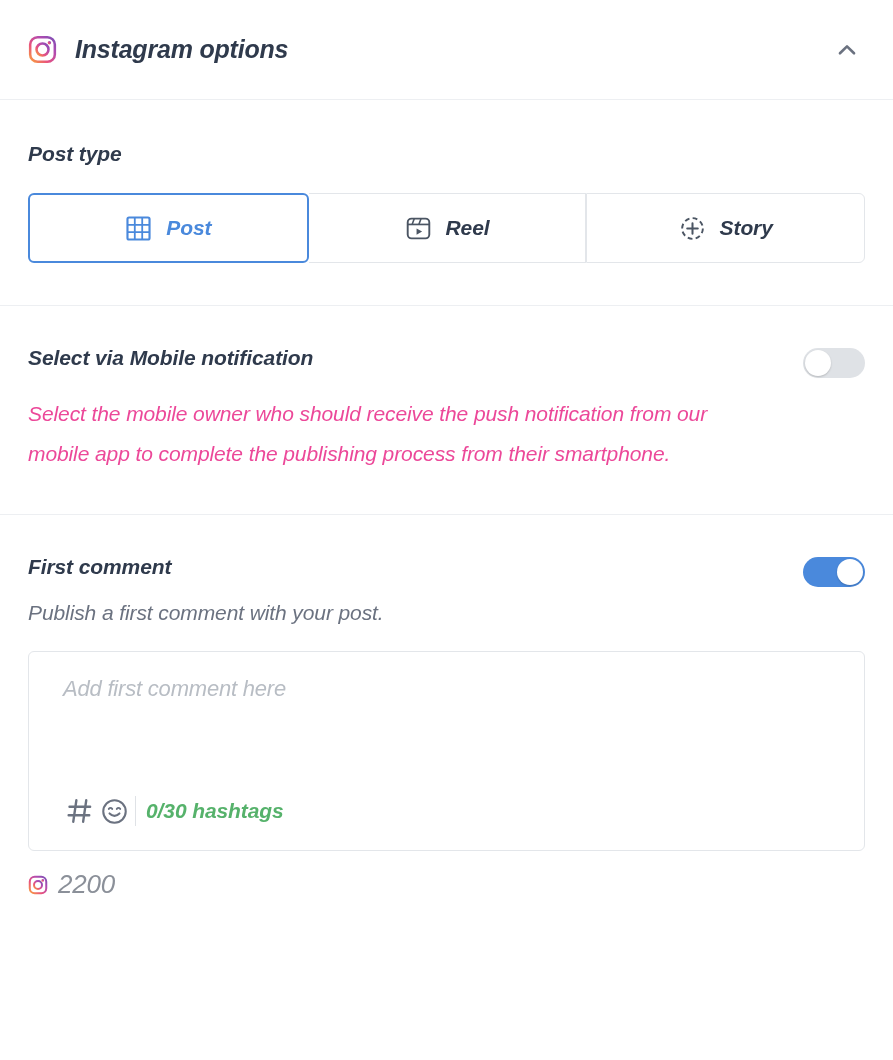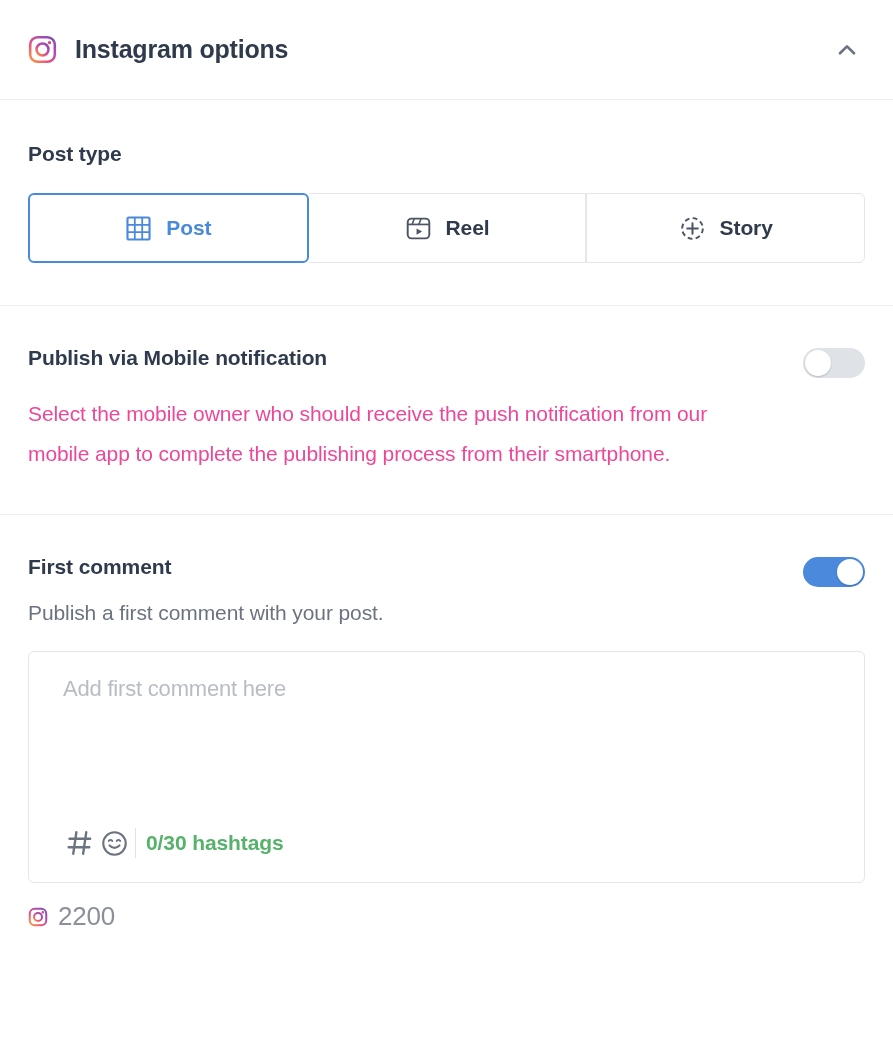--- a/index.html
+++ b/index.html
@@ -9,20 +9,21 @@
     background: #ffffff;
     font-family: "Liberation Sans", sans-serif;
     -webkit-font-smoothing: antialiased;
   }
   .panel {
     width: 893px;
     height: 1060px;
     background: #ffffff;
     position: relative;
     overflow: hidden;
+    font-style: italic;
   }
 
   
   .panel-header {
     height: 100px;
     display: flex;
     align-items: center;
     padding: 0 28px;
     border-bottom: 1px solid #edeff2;
   }
@@ -152,21 +153,21 @@
   .comment-desc {
     margin-top: 14px;
     font-size: 21px;
     color: #6b7280;
     letter-spacing: -0.1px;
   }
   .comment-box {
     margin-top: 26px;
     border: 1px solid #e3e6ea;
     border-radius: 6px;
-    height: 232px;
+    height: 200px;
     display: flex;
     flex-direction: column;
     justify-content: space-between;
     background: #fff;
   }
   .comment-placeholder {
     padding: 24px 34px 0 34px;
     font-size: 22px;
     color: #b8bdc4;
     letter-spacing: -0.2px;
@@ -274,21 +275,21 @@
             <path d="M12 7.3 V16.7 M7.3 12 H16.7" stroke="#4b5563" stroke-width="1.8" stroke-linecap="round"></path>
           </svg>
         </span>
         <span>Story</span>
       </div>
     </div>
   </div>
 
   <div class="section sec-row">
     <div class="row-head">
-      <div class="label-strong">Publish via Mobile notification</div>
+      <div class="label-strong">Select via Mobile notification</div>
       <div class="toggle">
         <span class="knob"></span>
       </div>
     </div>
     <div class="row-desc">Select the mobile owner who should receive the push notification from our mobile app to complete the publishing process from their smartphone.</div>
   </div>
 
   <div class="section sec-comment">
     <div class="row-head">
       <div class="label-strong">First comment</div>

